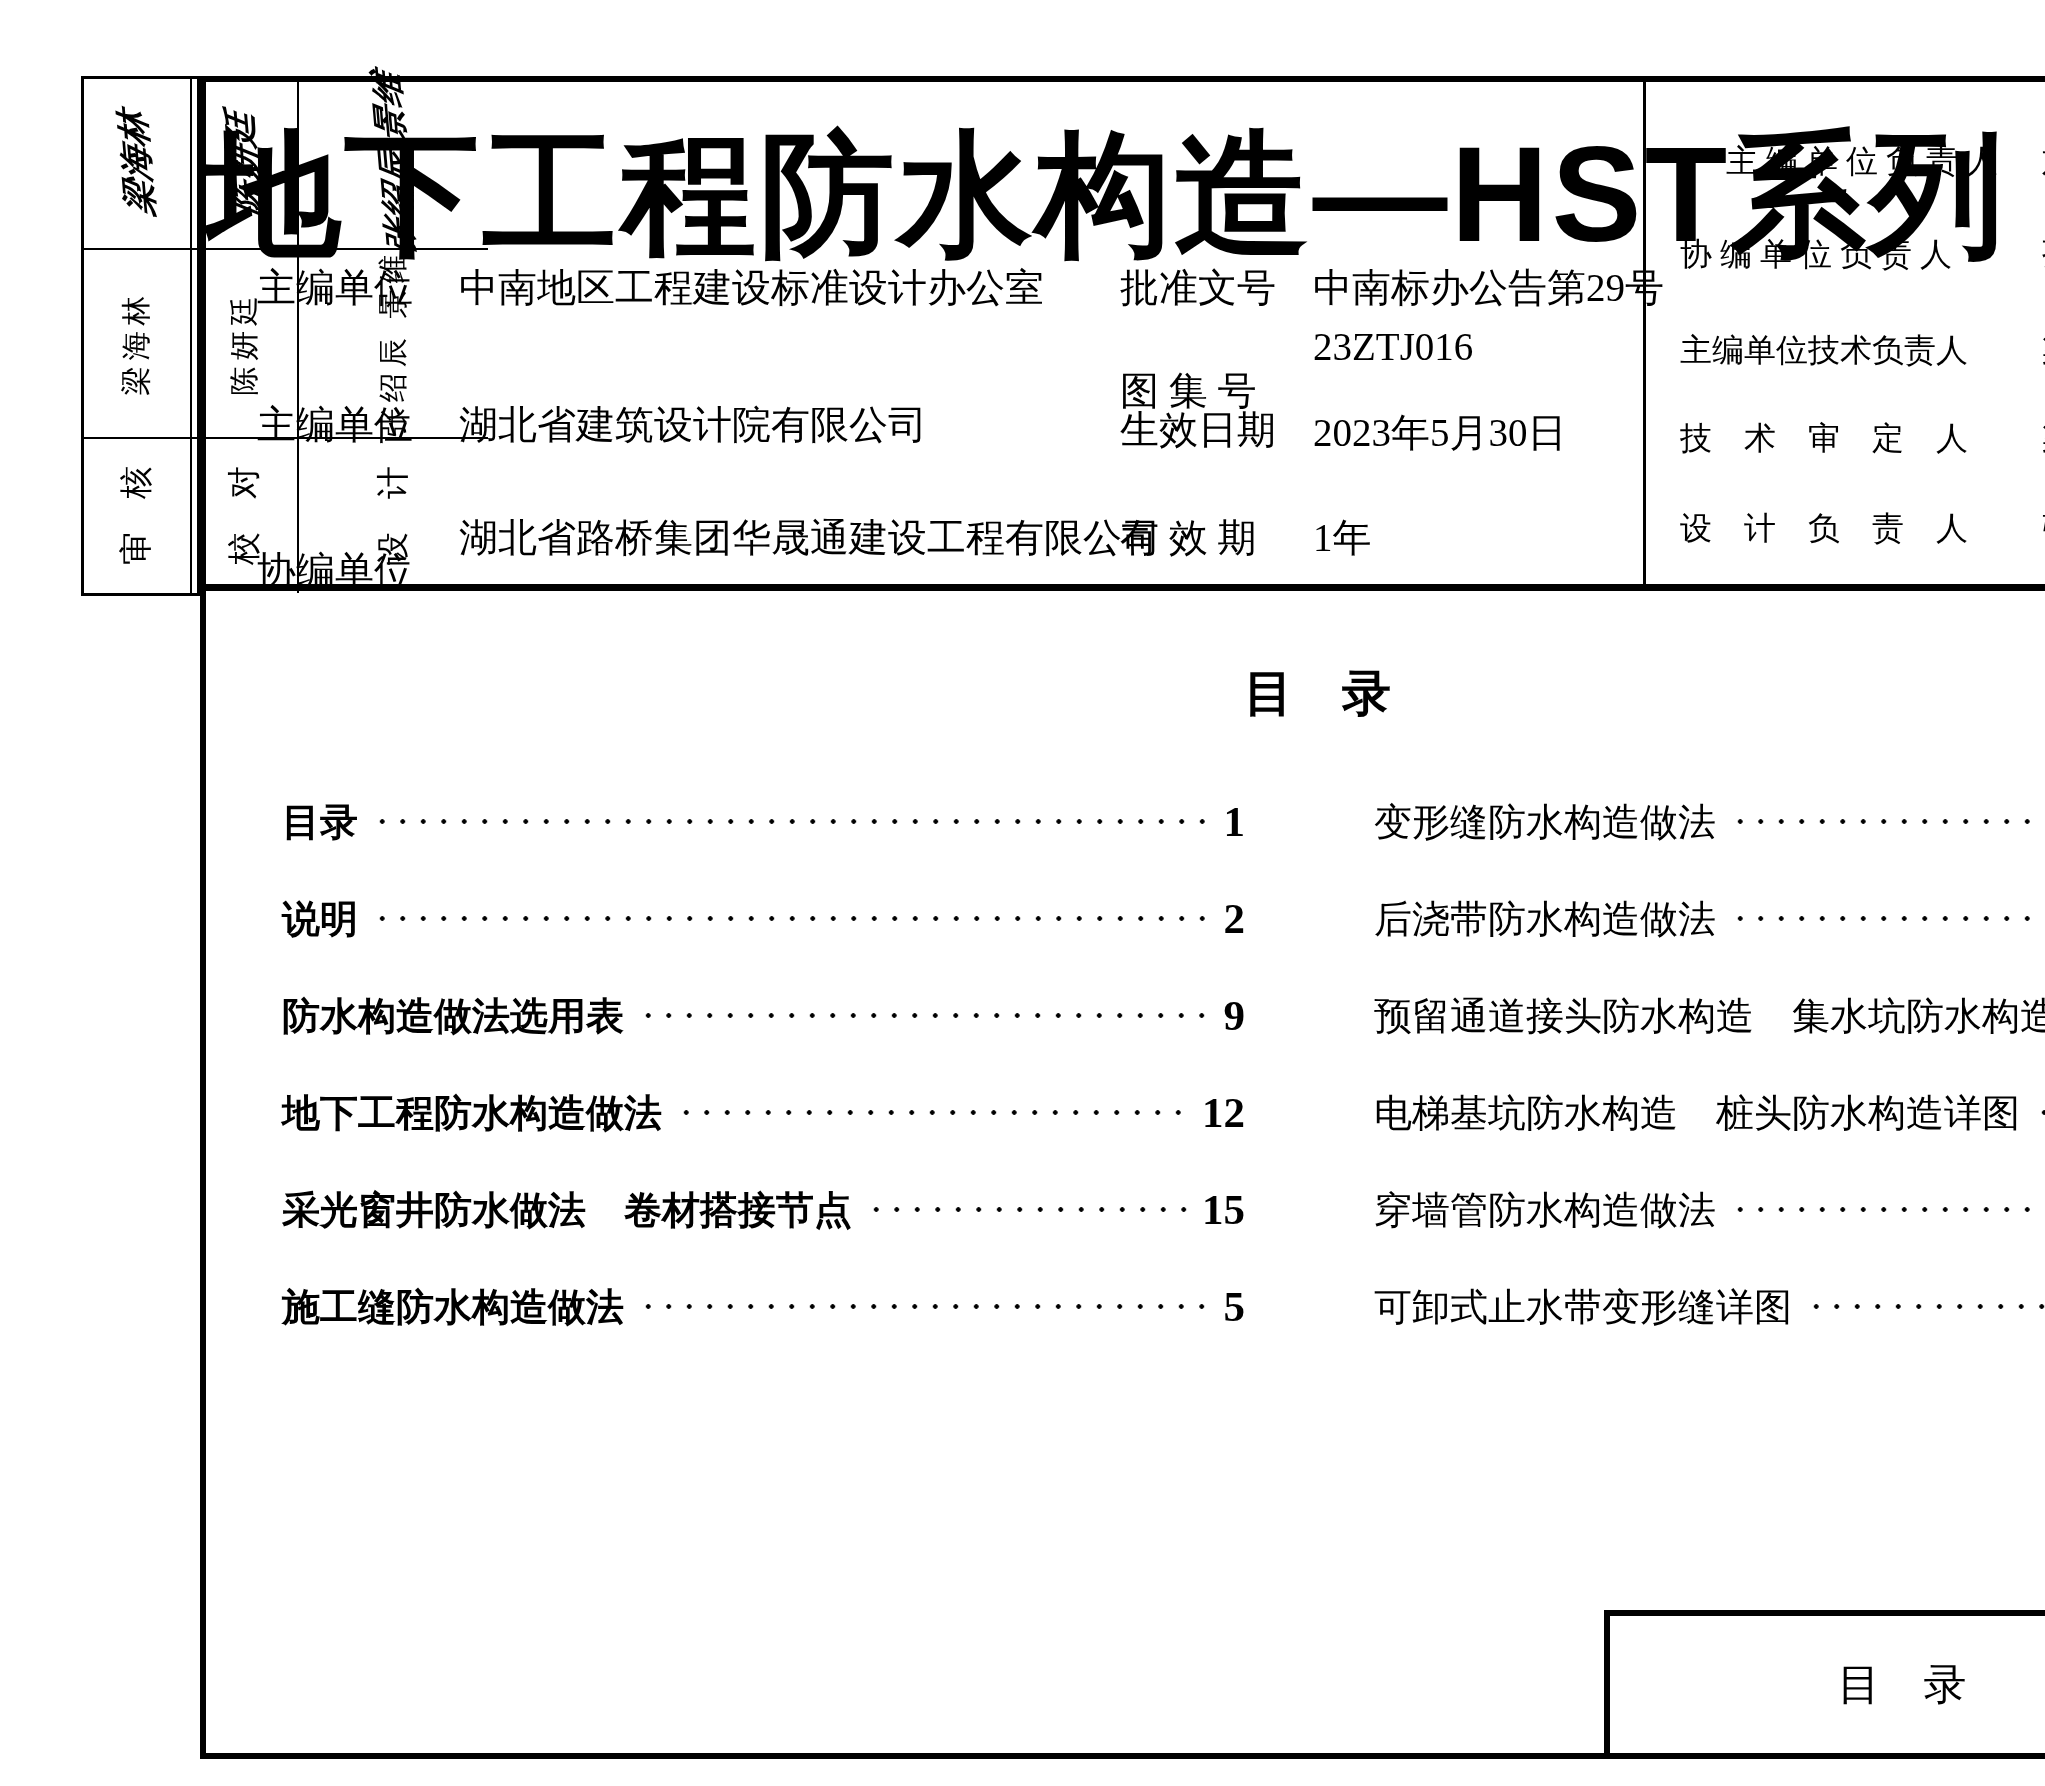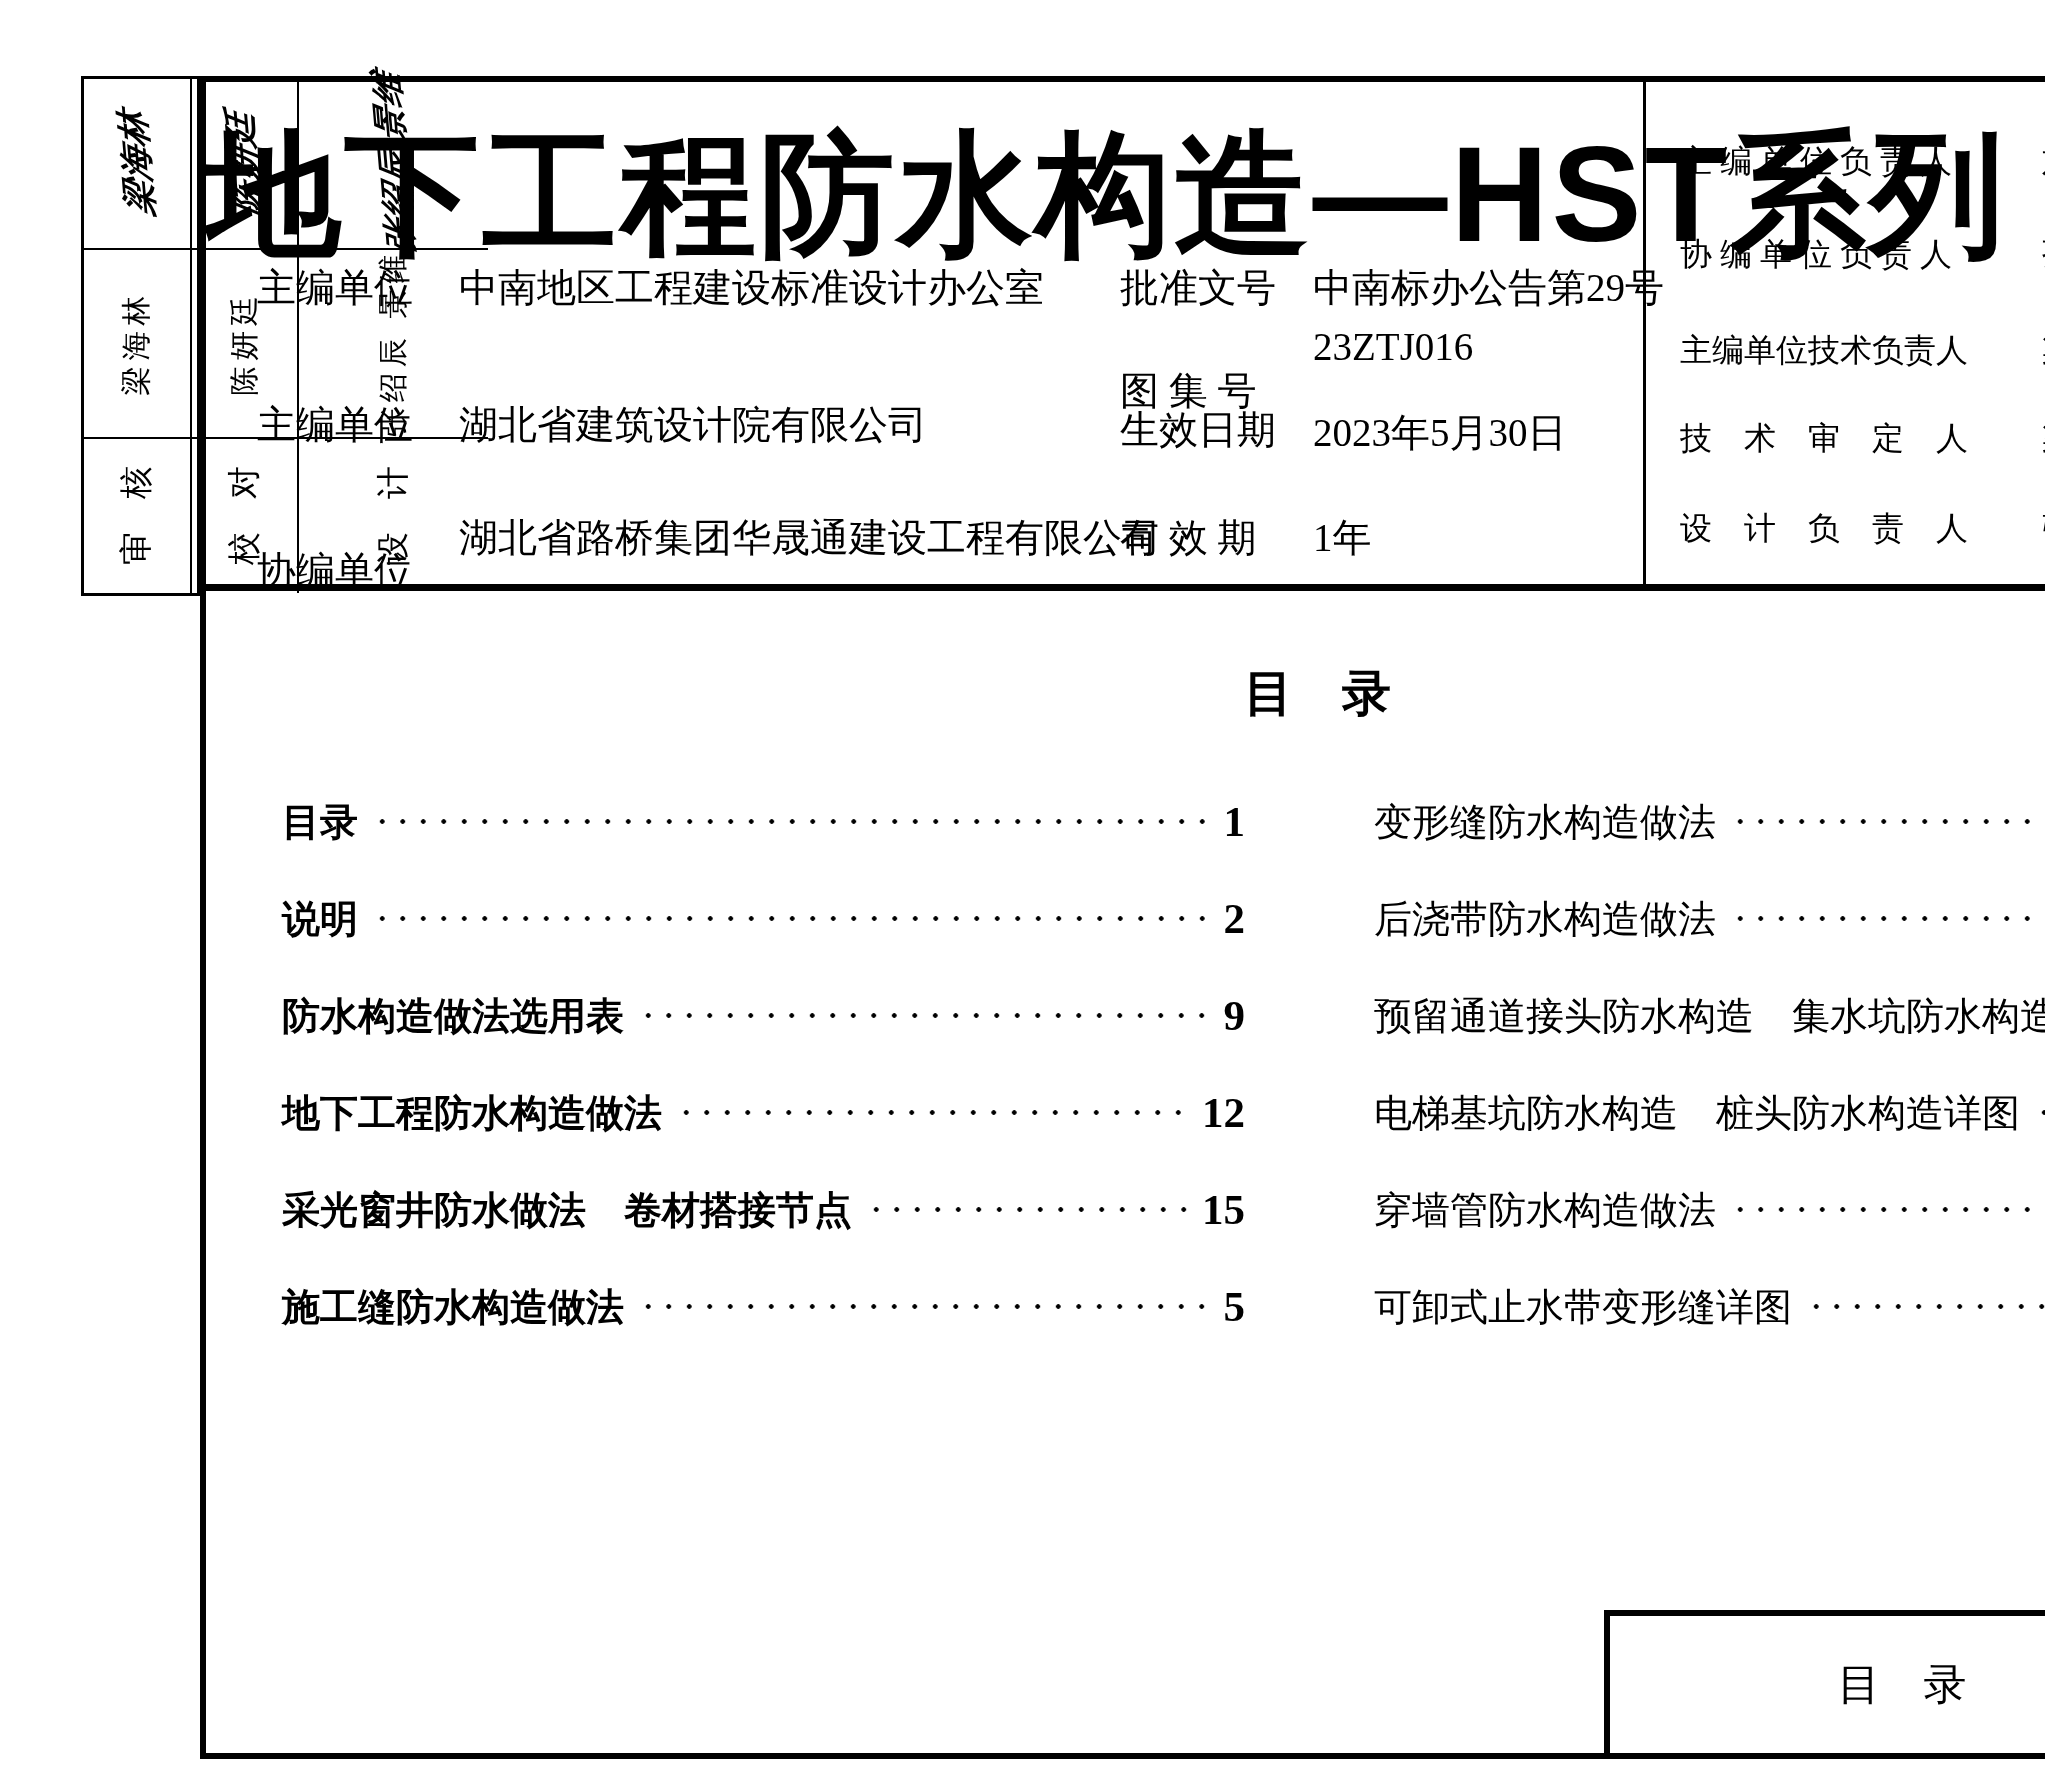--- a/index.html
+++ b/index.html
@@ -136,21 +136,21 @@
         <span class="kv" style="left:1107px; top:186px;">中南标办公告第29号</span>
         <span class="kv" style="left:914px; top:245px;margin-top:44px;">图  集  号</span>
         <span class="kv" style="left:1107px; top:245px;text-align:right;">23ZTJ016</span>
         <span class="kv" style="left:914px; top:328px;">生效日期</span>
         <span class="kv" style="left:1107px; top:331px;">2023年5月30日</span>
         <span class="kv" style="left:914px; top:436px;">有  效  期</span>
         <span class="kv" style="left:1107px; top:436px;">1年</span>
       </div>
 
       <div class="people">
-        <span class="person-label" style="top:63px;">主 编 单 位 负 责 人</span>
+        <span class="person-label" style="top:63px;margin-left:46px;">主 编 单 位 负 责 人</span>
         <span class="person-name" style="top:63px;">刘　林</span>
 
         <span class="person-label" style="top:156px;">协 编 单 位 负 责 人</span>
         <span class="person-name" style="top:156px;">孙原超</span>
 
         <span class="person-label" style="top:252px;">主编单位技术负责人</span>
         <span class="person-name" style="top:252px;">梁海林</span>
 
         <span class="person-label" style="top:340px;">技　术　审　定　人</span>
         <span class="person-name" style="top:340px;">梁海林</span>

